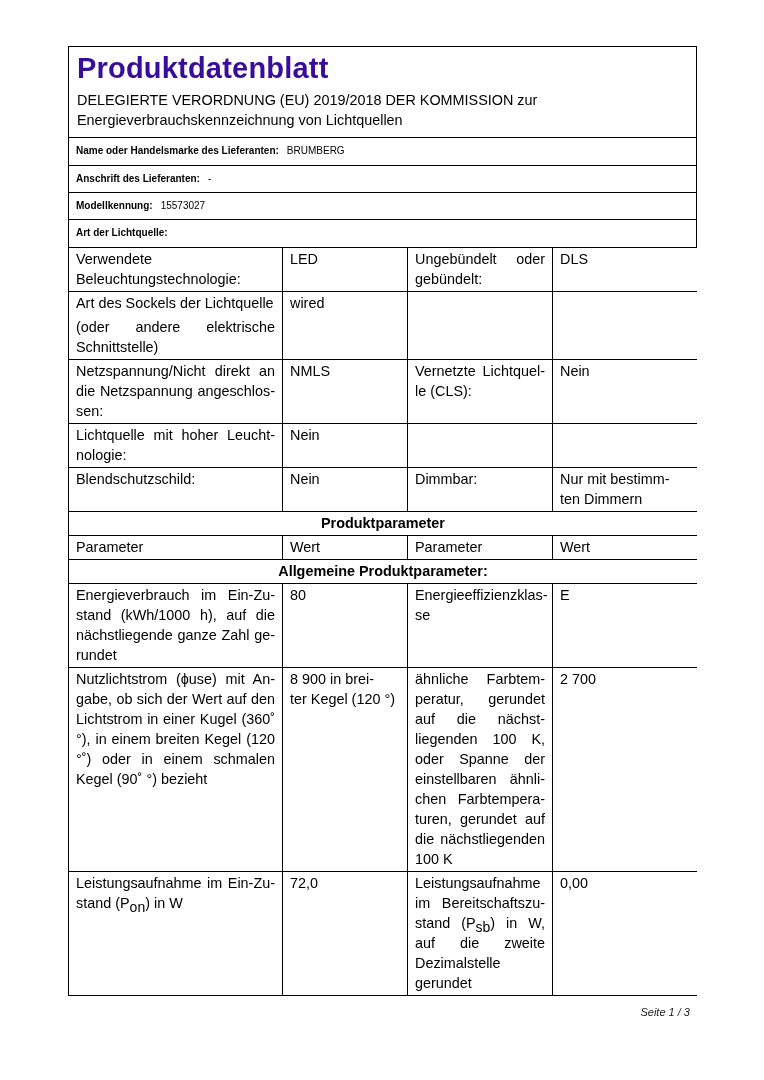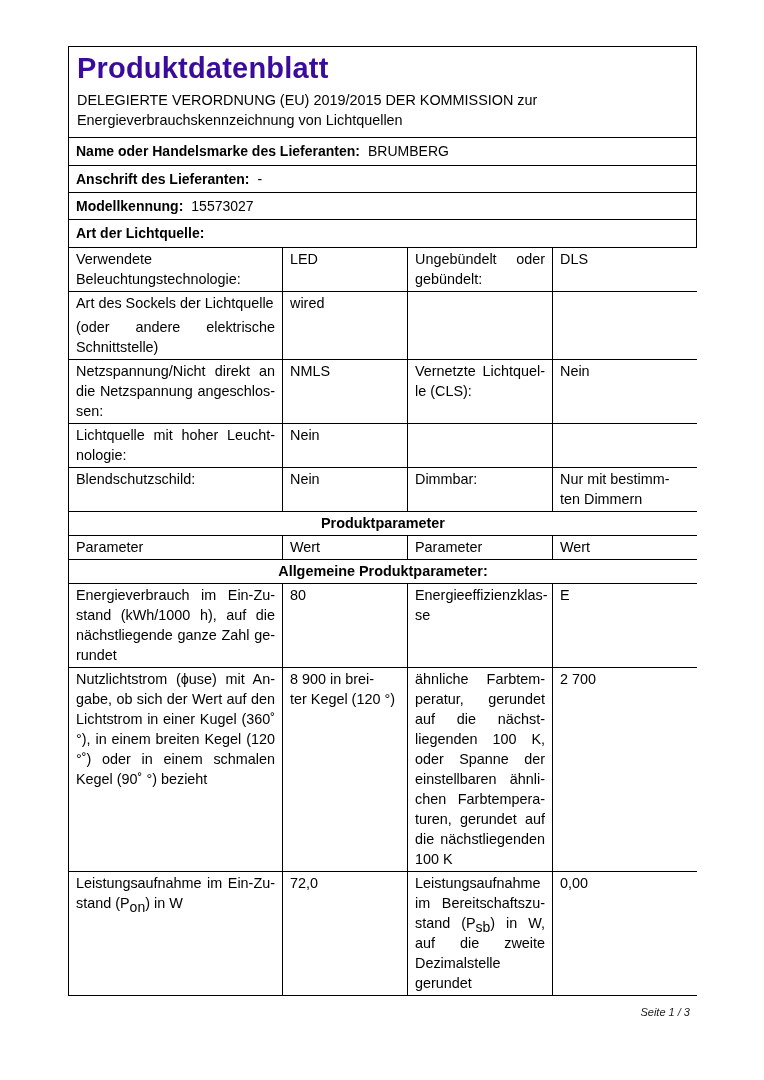--- a/index.html
+++ b/index.html
@@ -15,21 +15,21 @@
 
   .box { border: 1.5px solid #000; margin-top: -1.5px; background: #fff; }
   .header-box { height: 92px; padding: 4px 8px 0 8px; margin-top: 0; }
   .title {
     margin: 0; padding: 0;
     font-size: 29px; font-weight: bold; line-height: 34px;
     color: #3a0c9b; letter-spacing: 0.2px;
   }
   .subtitle { margin: 5px 0 0 0; font-size: 14.4px; line-height: 20px; max-width: 606px; }
 
-  .info-row { padding: 3.5px 7px; font-size: 14px; line-height: 20px; white-space: nowrap; overflow: hidden; }
+  .info-row { padding: 3.5px 7px; font-size: 10px; line-height: 20px; white-space: nowrap; overflow: hidden; }
   .info-row .lbl { font-weight: bold; }
   .info-row .val { margin-left: 8px; font-weight: normal; }
   .h295 { height: 29.5px; } .h285 { height: 28.5px; }
 
   .table-clip { height: 758px; overflow: hidden; margin-top: -1.5px; }
   table.grid {
     border-collapse: collapse; table-layout: fixed;
     width: 629px; font-size: 14.4px; line-height: 20px;
   }
   table.grid td {
@@ -63,21 +63,21 @@
   }
 </style>
 </head>
 <body>
 
 <div class="page">
   <div class="doc">
 
     <div class="box header-box">
       <h1 class="title">Produktdatenblatt</h1>
-      <p class="subtitle">DELEGIERTE VERORDNUNG (EU) 2019/2015 DER KOMMISSION zur Energieverbrauchskennzeichnung von Lichtquellen</p>
+      <p class="subtitle">DELEGIERTE VERORDNUNG (EU) 2019/2018 DER KOMMISSION zur Energieverbrauchskennzeichnung von Lichtquellen</p>
     </div>
 
     <div class="box info-row h295">
       <span class="lbl">Name oder Handelsmarke des Lieferanten:</span><span class="val">BRUMBERG</span>
     </div>
     <div class="box info-row h285">
       <span class="lbl">Anschrift des Lieferanten:</span><span class="val">-</span>
     </div>
     <div class="box info-row h285">
       <span class="lbl">Modellkennung:</span><span class="val">15573027</span>

